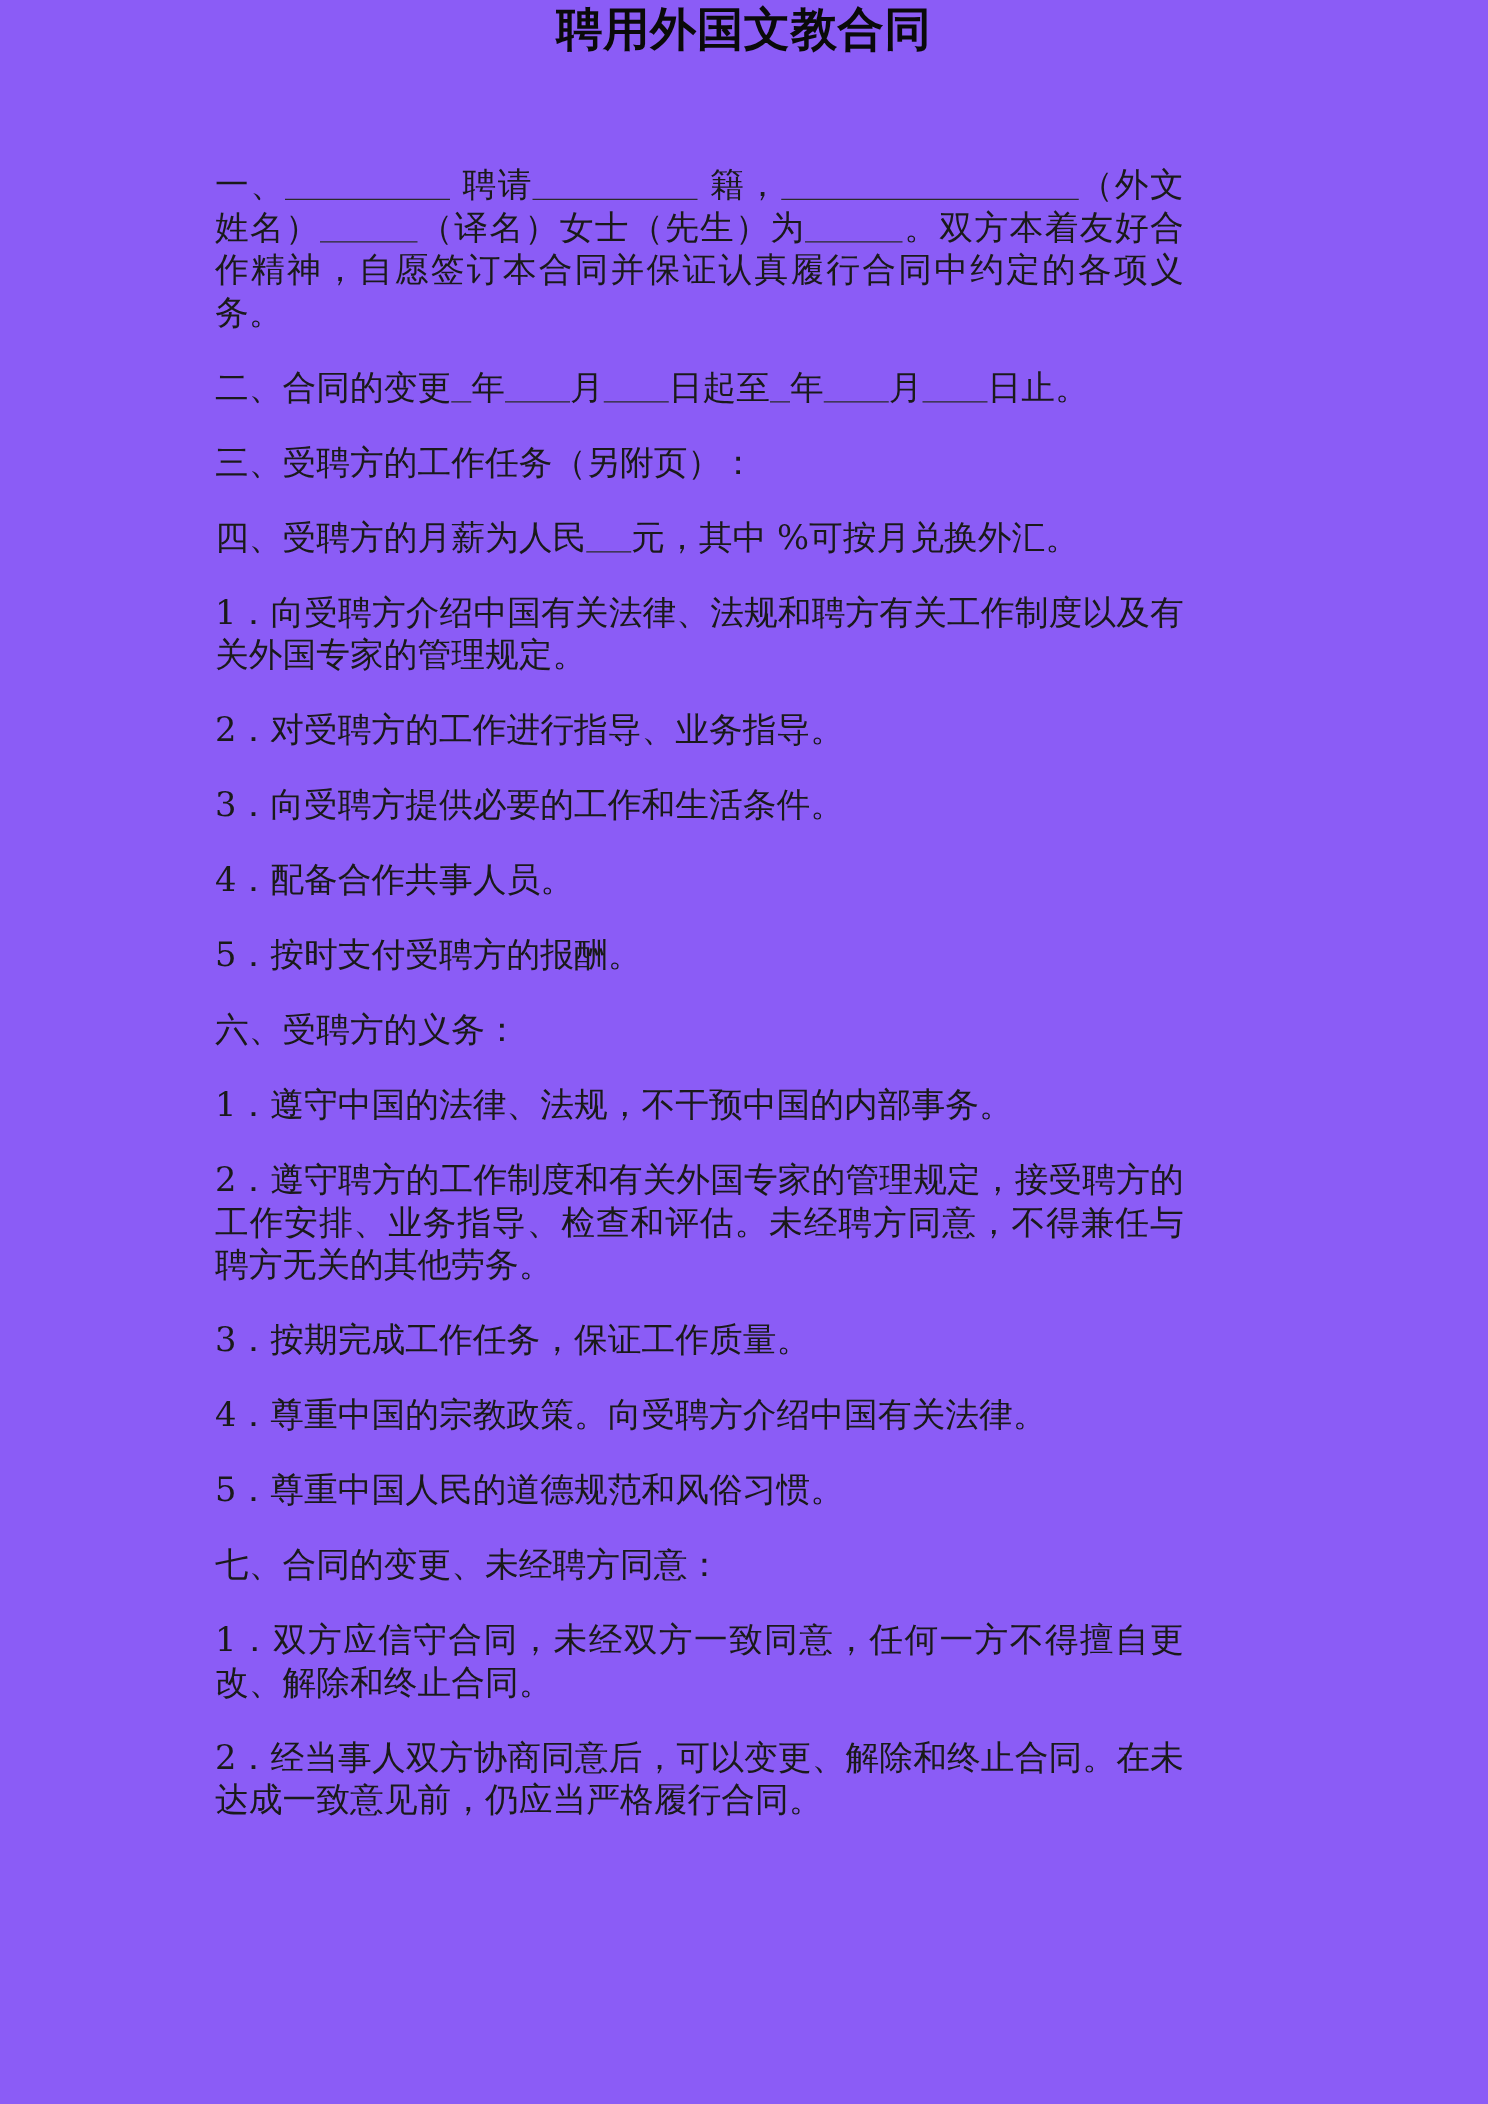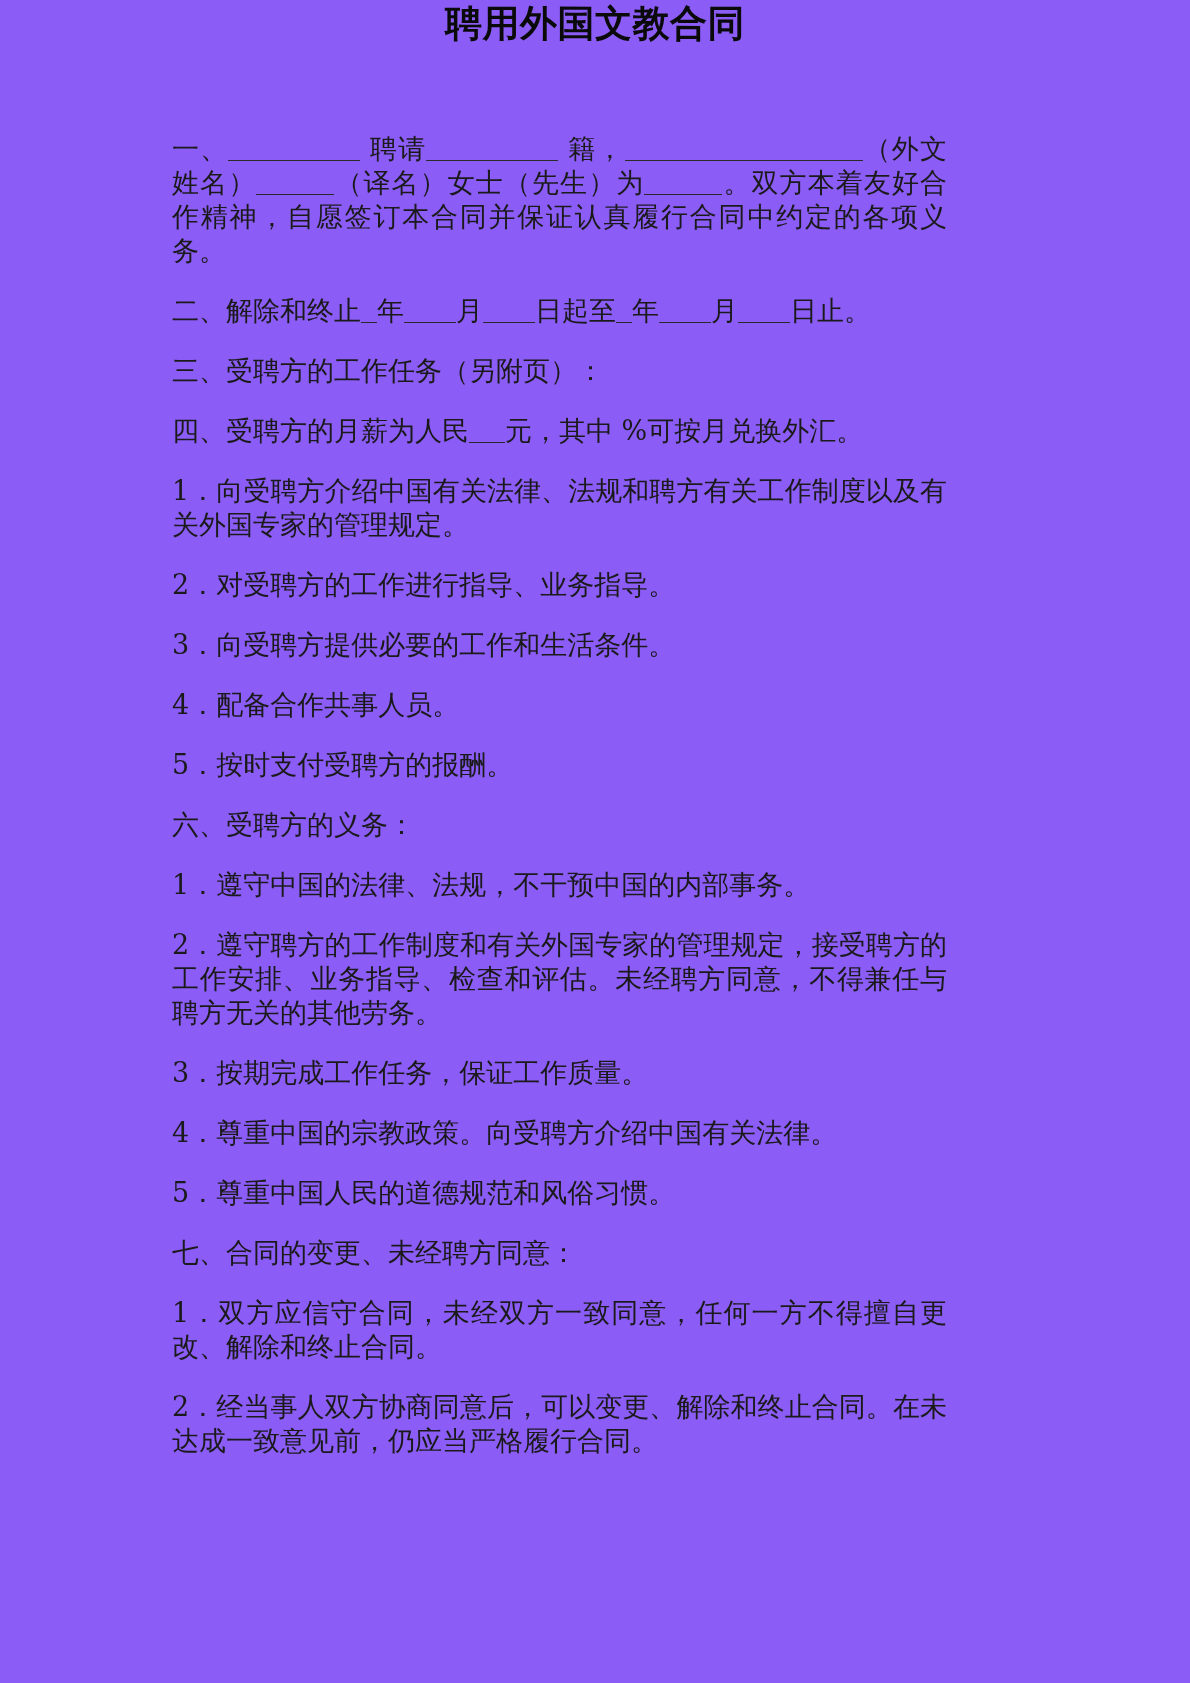--- a/index.html
+++ b/index.html
@@ -74,21 +74,21 @@
 </head>
 <body>
 
 <div class="page">
 
   <h1 class="doc-title">聘用外国文教合同</h1>
 
   <div class="page-body">
 
   <p class="para"><span>一、</span><span class="blank w-xl"></span><span> 聘请</span><span class="blank w-xl"></span><span> 籍，</span><span class="blank w-xxl"></span><span>（外文姓名）</span><span class="blank w-md"></span><span>（译名）女士（先生）为</span><span class="blank w-md"></span><span>。双方本着友好合作精神，自愿签订本合同并保证认真履行合同中约定的各项义务。</span></p>
-      <p class="para"><span>二、</span><span>解除和终止</span><span class="blank w-tiny"></span><span>年</span><span class="blank w-sm"></span><span>月</span><span class="blank w-sm"></span><span>日起至</span><span class="blank w-tiny"></span><span>年</span><span class="blank w-sm"></span><span>月</span><span class="blank w-sm"></span><span>日止。</span></p>
+      <p class="para"><span>二、</span><span>合同的变更</span><span class="blank w-tiny"></span><span>年</span><span class="blank w-sm"></span><span>月</span><span class="blank w-sm"></span><span>日起至</span><span class="blank w-tiny"></span><span>年</span><span class="blank w-sm"></span><span>月</span><span class="blank w-sm"></span><span>日止。</span></p>
       <p class="para"><span>三、</span><span>受聘方的工作任务（另附页）：</span></p>
       <p class="para"><span>四、</span><span>受聘方的月薪为人民</span><span class="blank w-xs"></span><span>元，其中 %可按月兑换外汇。</span></p>
       <p class="para"><span>1．</span><span>向受聘方介绍中国有关法律、法规和聘方有关工作制度以及有关外国专家的管理规定。</span></p>
       <p class="para"><span>2．</span><span>对受聘方的工作进行指导、业务指导。</span></p>
       <p class="para"><span>3．</span><span>向受聘方提供必要的工作和生活条件。</span></p>
       <p class="para"><span>4．</span><span>配备合作共事人员。</span></p>
       <p class="para"><span>5．</span><span>按时支付受聘方的报酬。</span></p>
       <p class="para"><span>六、</span><span>受聘方的义务：</span></p>
       <p class="para"><span>1．</span><span>遵守中国的法律、法规，不干预中国的内部事务。</span></p>
       <p class="para"><span>2．</span><span>遵守聘方的工作制度和有关外国专家的管理规定，接受聘方的工作安排、业务指导、检查和评估。未经聘方同意，不得兼任与聘方无关的其他劳务。</span></p>

